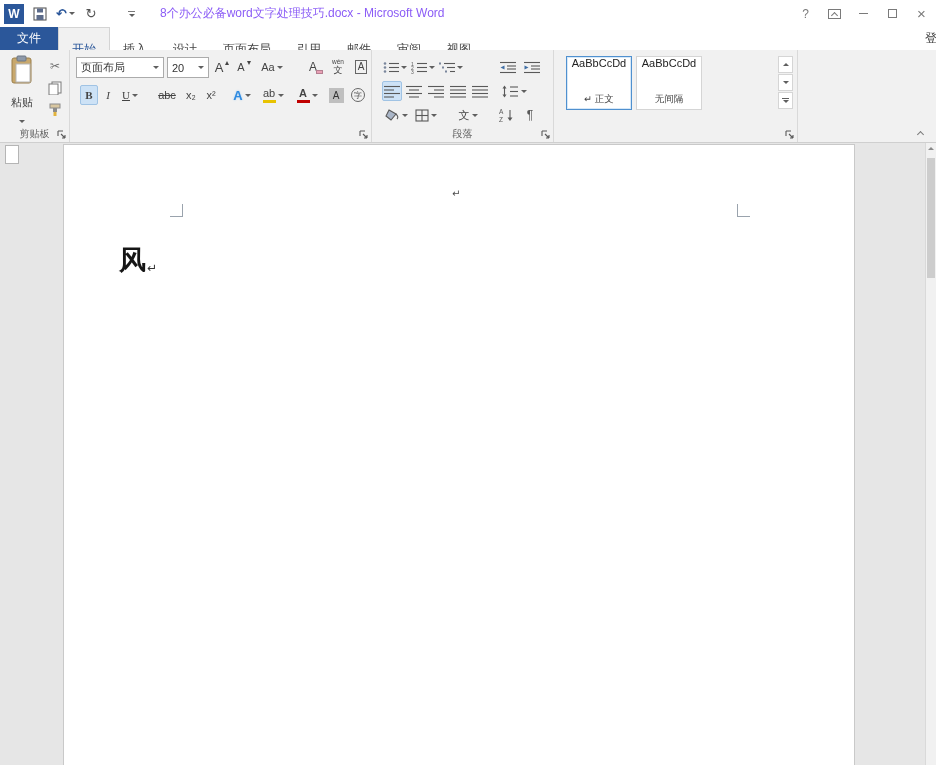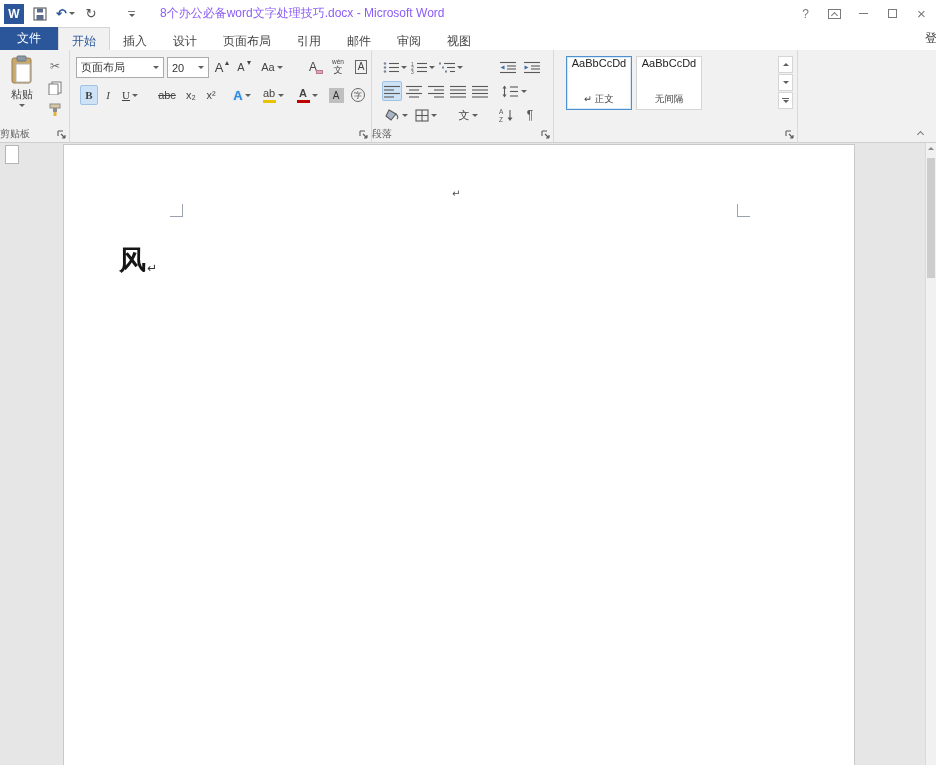--- a/index.html
+++ b/index.html
@@ -16,37 +16,37 @@
   .title{position:absolute;left:160px;right:160px;top:0;height:27px;line-height:27px;text-align:left;font-size:12px;color:#8b5cf6;white-space:nowrap;overflow:hidden}
   .wincontrols{position:absolute;right:0;top:0;height:27px;display:flex}
   .wc{width:29px;height:27px;display:flex;align-items:center;justify-content:center;color:#7a7a7a;font-size:12px}
   .minbar{width:9px;height:1px;background:#7a7a7a;display:block}
   .maxbox{width:9px;height:9px;border:1px solid #7a7a7a;display:block}
   .rdo{width:13px;height:10px;border:1px solid #7a7a7a;display:flex;align-items:flex-start;justify-content:center}
   .chev-up{width:5px;height:5px;border-left:1px solid #7a7a7a;border-top:1px solid #7a7a7a;transform:rotate(45deg);display:block;margin-top:3px}
 
   
   .tabrow{position:absolute;top:27px;left:0;width:100%;height:23px;background:#fff;display:flex}
-  .tab{padding:3px 13px;line-height:23px;font-size:12px;color:#444;white-space:nowrap}
+  .tab{padding:11px 13px;line-height:23px;font-size:12px;color:#444;white-space:nowrap}
   .tab-file{background:#2b579a;color:#fff;padding:0 17px}
   .tab.active{background:#f1f1f1;border:1px solid #d4d4d4;border-bottom:0;color:#2b579a;line-height:21px}
   .signin{position:absolute;right:-13px;top:0;line-height:23px;font-size:12px;color:#444;white-space:nowrap}
 
   
   .ribbon{position:absolute;top:50px;left:0;width:100%;height:93px;background:#f1f1f1;border-bottom:1px solid #cfcfcf}
   .grp{position:absolute;top:0;height:92px;border-right:1px solid #d9d9d9}
-  .grplabel{position:absolute;bottom:1px;left:0;right:0;font-size:10px;color:#5f5f5f}
+  .grplabel{position:absolute;bottom:1px;left:0;right:0;text-align:center;font-size:10px;color:#5f5f5f}
   .launcher{position:absolute;right:2px;bottom:2px;width:11px;height:11px;display:flex;align-items:center;justify-content:center}
   .rb{position:absolute;height:20px;display:flex;align-items:center;justify-content:center;gap:2px;color:#444;font-size:11px;border:1px solid transparent;border-radius:2px}
   .rb.tog{background:#cde2f6;border-color:#a0c3e4}
   .car{width:0;height:0;border-left:3px solid transparent;border-right:3px solid transparent;border-top:3.5px solid #5f5f5f;display:block}
   .car-up{width:0;height:0;border-left:3px solid transparent;border-right:3px solid transparent;border-bottom:3.5px solid #5f5f5f;display:block}
 
   
-  .paste{position:absolute;left:4px;top:5px;width:36px;height:72px;display:flex;flex-direction:column;align-items:center;justify-content:flex-start;gap:2px;font-size:11px;color:#444}
+  .paste{position:absolute;left:4px;top:5px;width:36px;height:72px;display:flex;flex-direction:column;align-items:center;justify-content:flex-start;gap:10px;font-size:11px;color:#444}
   .mini{position:absolute;left:44px;width:22px;height:18px;display:flex;align-items:center;justify-content:center;color:#6d6d6d;font-size:12px}
 
   
   .combo{position:absolute;top:7px;height:21px;background:#fff;border:1px solid #ababab;display:flex;align-items:center;font-size:11px;color:#333;padding:0 4px;gap:4px}
   .combo .car{margin-left:auto}
   .stack{display:flex;flex-direction:column;align-items:center;line-height:1}
   .bar-red{width:13px;height:3px;background:#c00000;display:block;margin-top:1px}
   .bar-yel{width:13px;height:3px;background:#e8c301;display:block;margin-top:1px}
   .shadeA{width:15px;height:15px;background:#bfbfbf;color:#333;display:flex;align-items:center;justify-content:center;font-size:10px}
   .borderA{border:1px solid #666;padding:0 2px;font-size:10px;line-height:12px}

